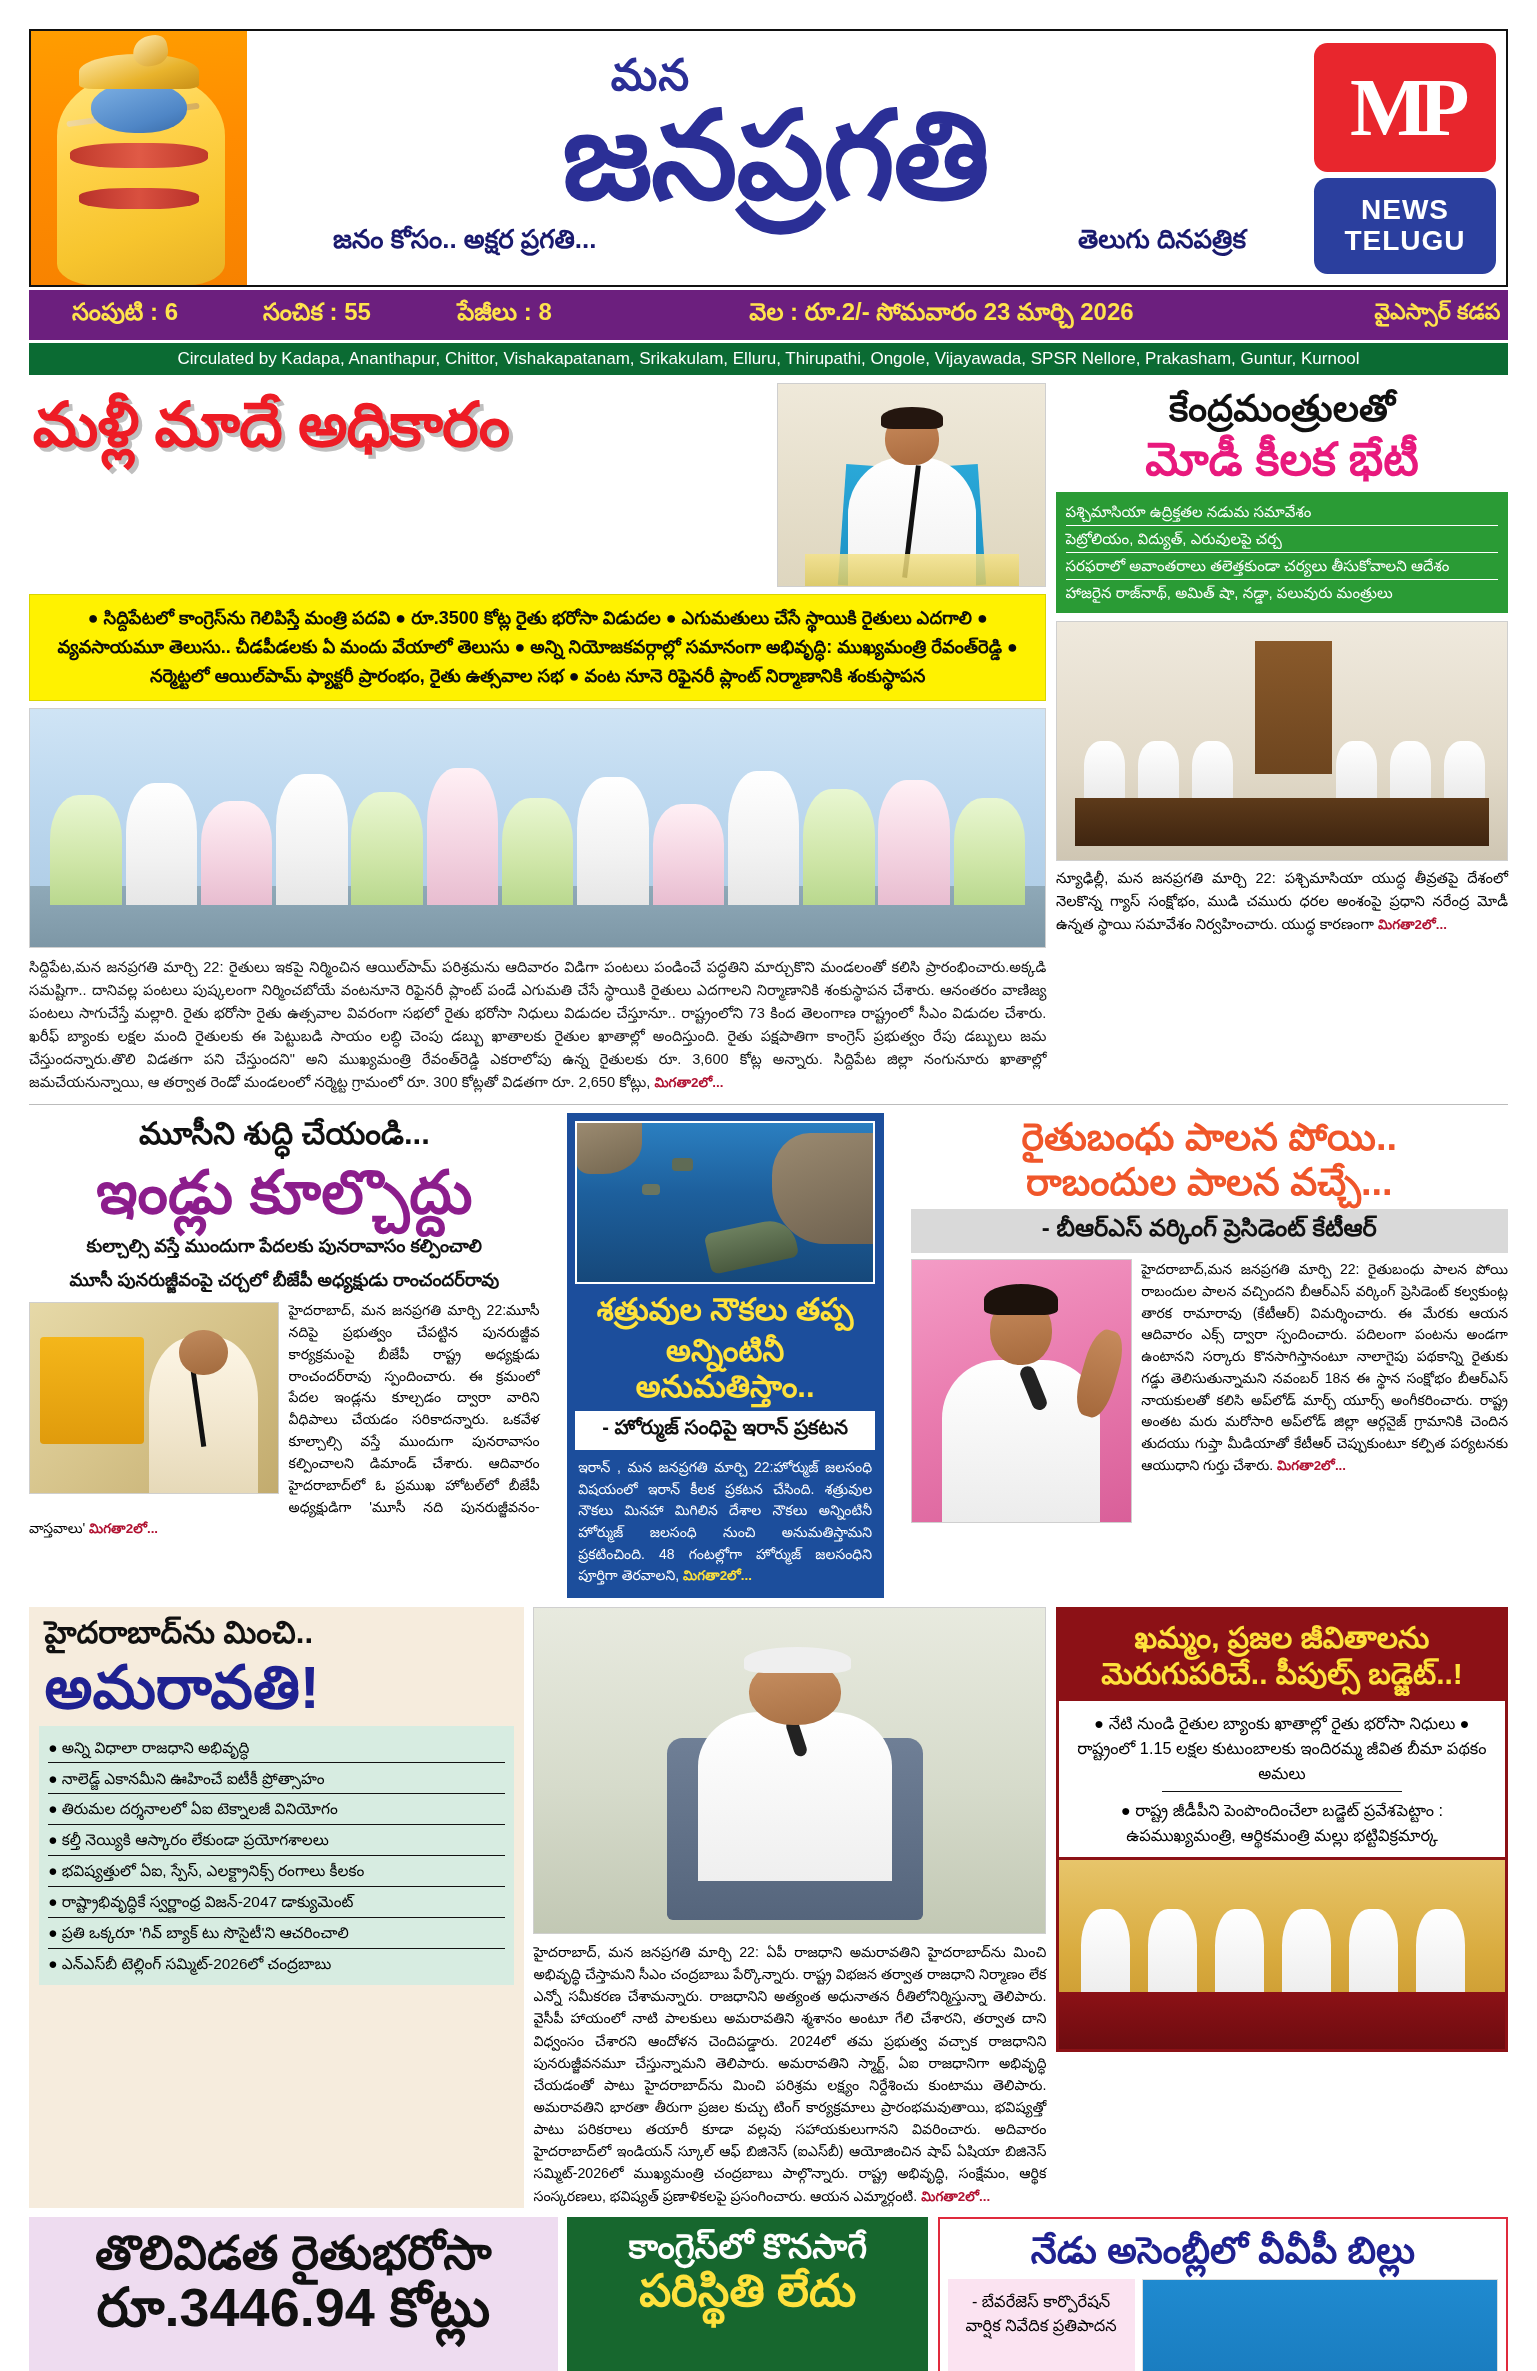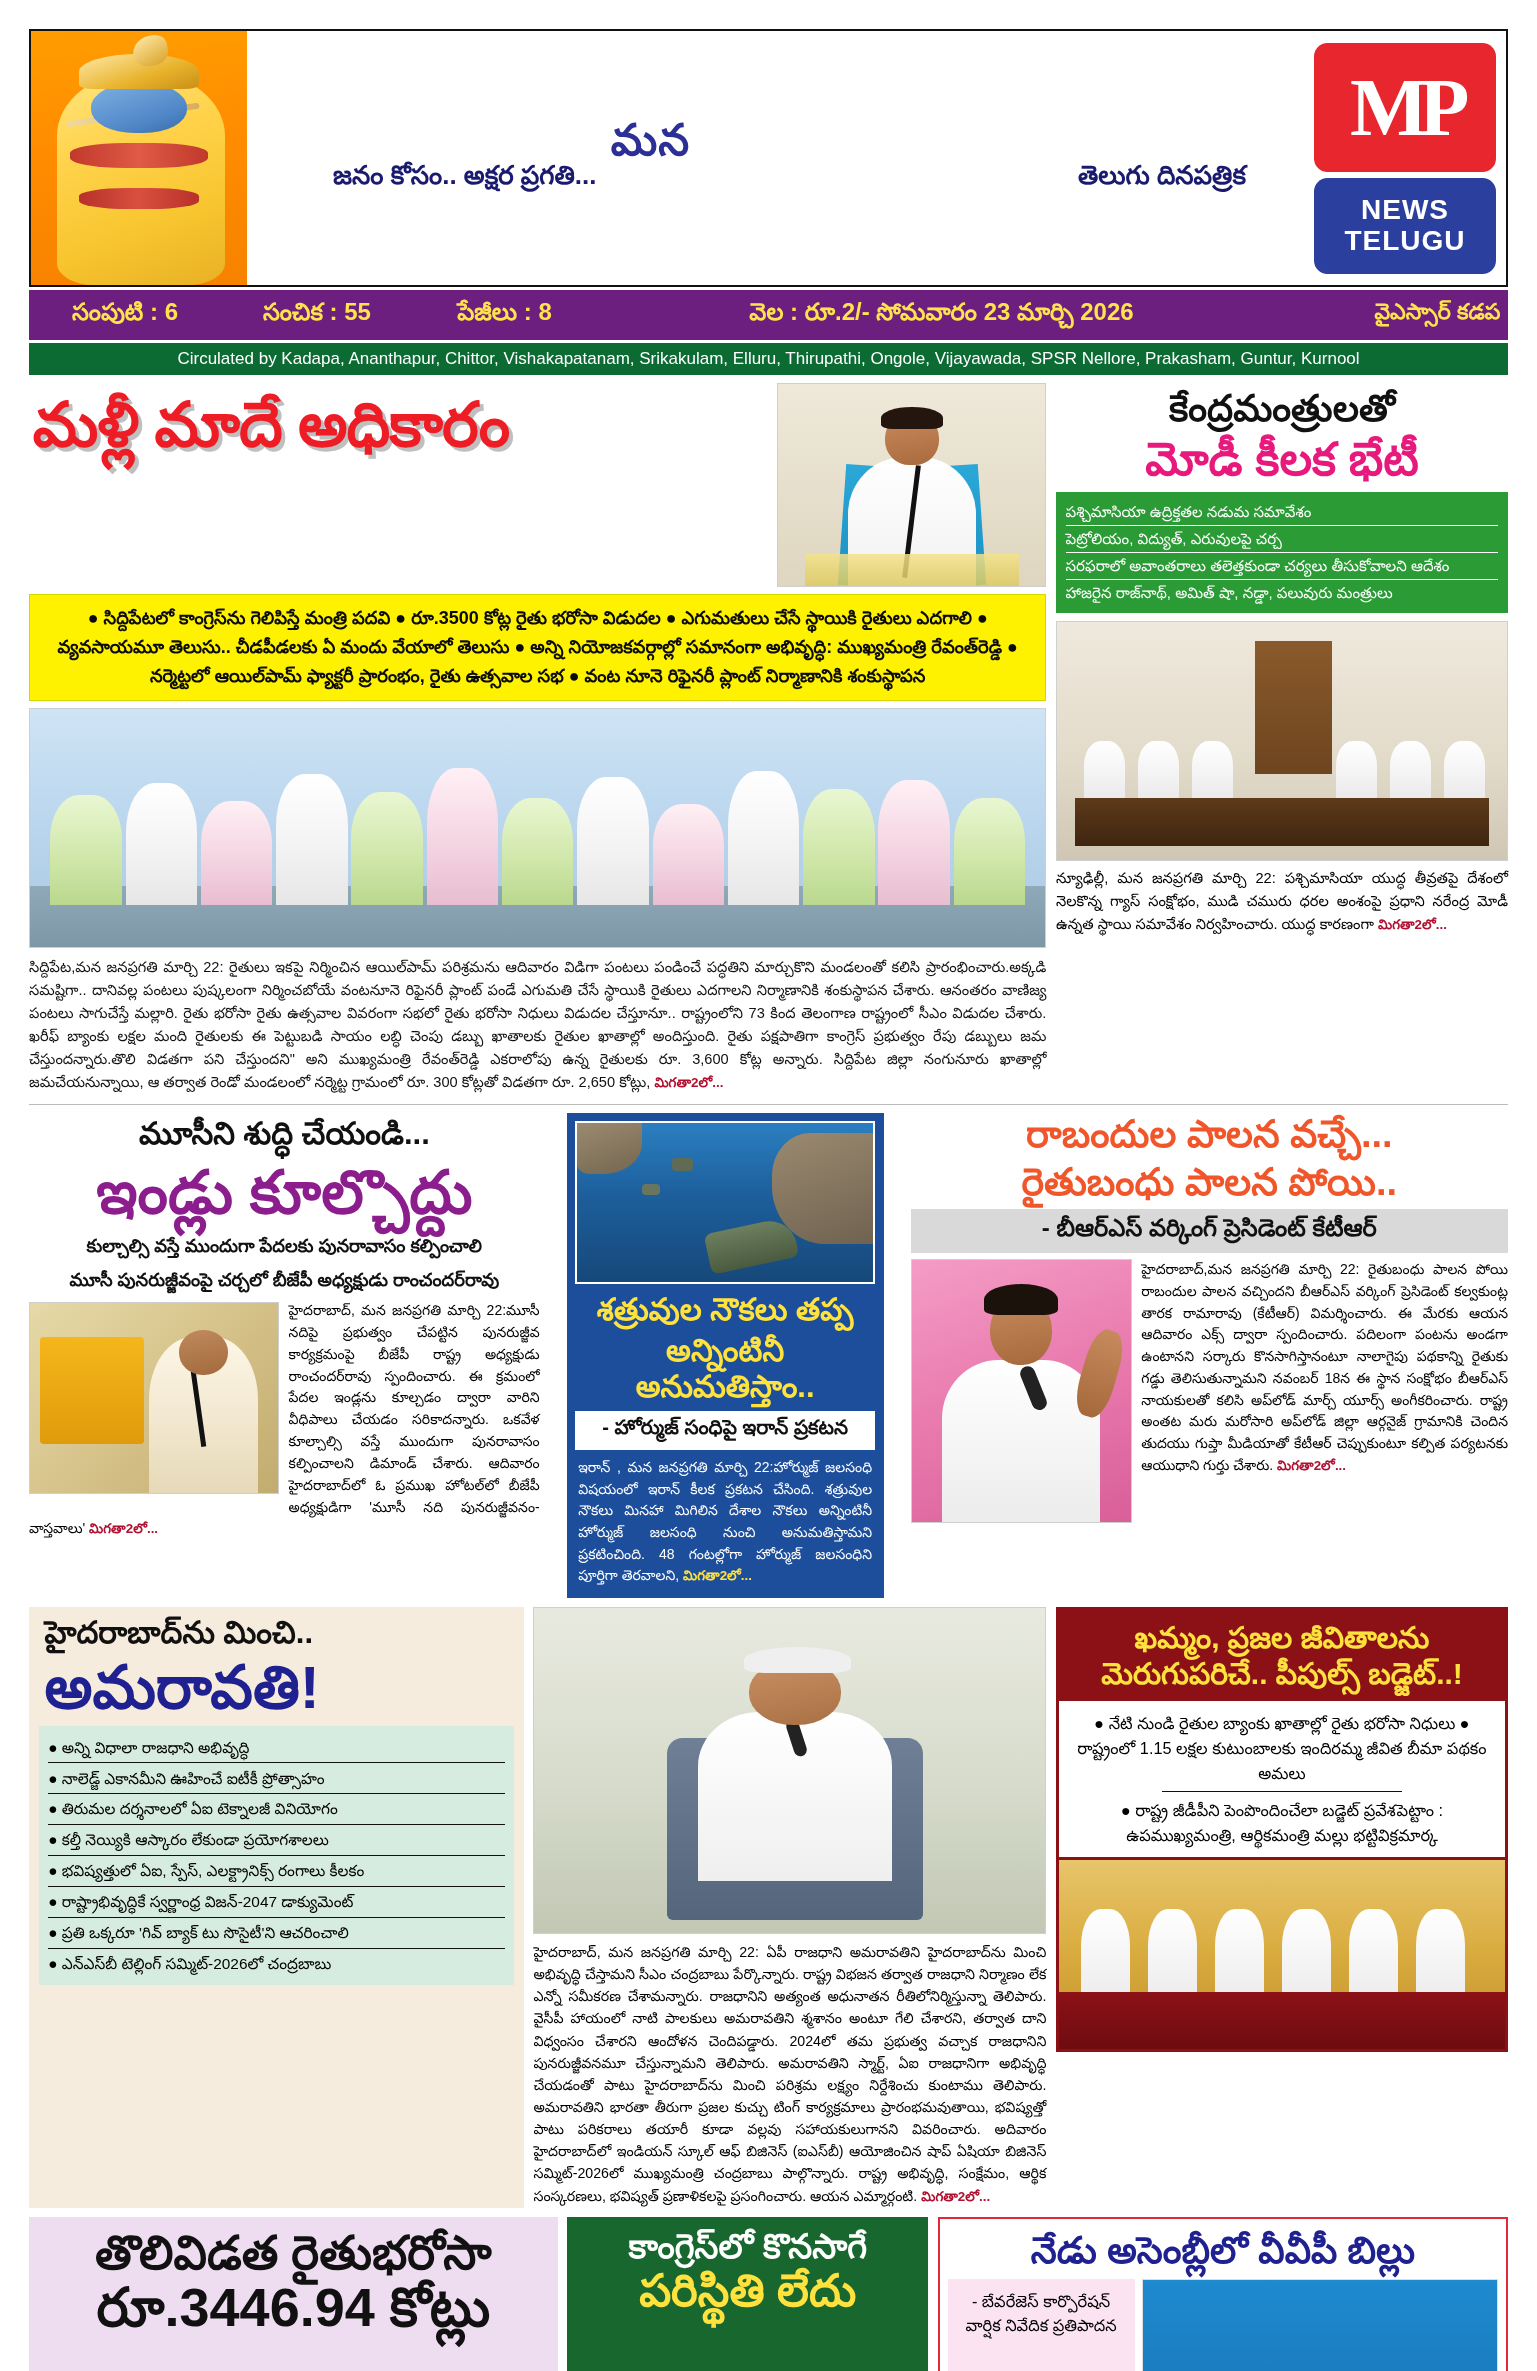--- a/index.html
+++ b/index.html
@@ -235,20 +235,21 @@
       <div class="body"></div>
         <div class="sash"></div>
         <div class="sash2"></div>
       <div class="flute"></div>
         <div class="face"></div>
         <div class="crown"></div>
         <div class="feather"></div>
     </div>
     <div class="title-zone">
       <div class="t-mana">మన</div>
+      <div class="t-main">జనప్రగతి</div>
       <div class="t-sub-row">
         <div class="t-sub1">జనం కోసం.. అక్షర ప్రగతి...</div>
         <div class="t-sub2">తెలుగు దినపత్రిక</div>
       </div>
     </div>
     <div class="logo-zone">
       <div class="logo-red">
         <div class="mp">MP</div>
       </div>
       <div class="logo-blue">
@@ -359,22 +360,22 @@
             <div class="si-ship"></div>
         </div>
         <div class="ship-head">శత్రువుల నౌకలు తప్ప</div>
         <div class="ship-head" style="padding-top:0">అన్నింటినీ అనుమతిస్తాం..</div>
         <div class="ship-tag">- హోర్ముజ్ సంధిపై ఇరాన్ ప్రకటన</div>
         <div class="ship-body"><span>ఇరాన్ , మన జనప్రగతి మార్చి 22:హోర్ముజ్ జలసంధి విషయంలో ఇరాన్ కీలక ప్రకటన చేసింది. శత్రువుల నౌకలు మినహా మిగిలిన దేశాల నౌకలు అన్నింటినీ హోర్ముజ్ జలసంధి నుంచి అనుమతిస్తామని ప్రకటించింది.  48  గంటల్లోగా హోర్ముజ్ జలసంధిని పూర్తిగా తెరవాలని,</span> <span class="more">మిగతా2లో...</span></div>
       </div>
     </div>
 
     <div class="b2c">
+      <div class="ktr-head">రైతుబంధు పాలన పోయి..</div>
       <div class="ktr-head" style="padding-top:0">రాబందుల పాలన వచ్చే...</div>
-      <div class="ktr-head">రైతుబంధు పాలన పోయి..</div>
       <div class="ktr-tag">- బీఆర్ఎస్ వర్కింగ్ ప్రెసిడెంట్ కేటీఆర్</div>
       <div class="ktr-wrap">
         <div class="ktr-photo">
           <div class="kp-bg"></div>
             <div class="kp-body"></div>
             <div class="kp-arm"></div>
           <div class="kp-mic"></div>
             <div class="kp-face"></div>
             <div class="kp-hair"></div>
         </div>

